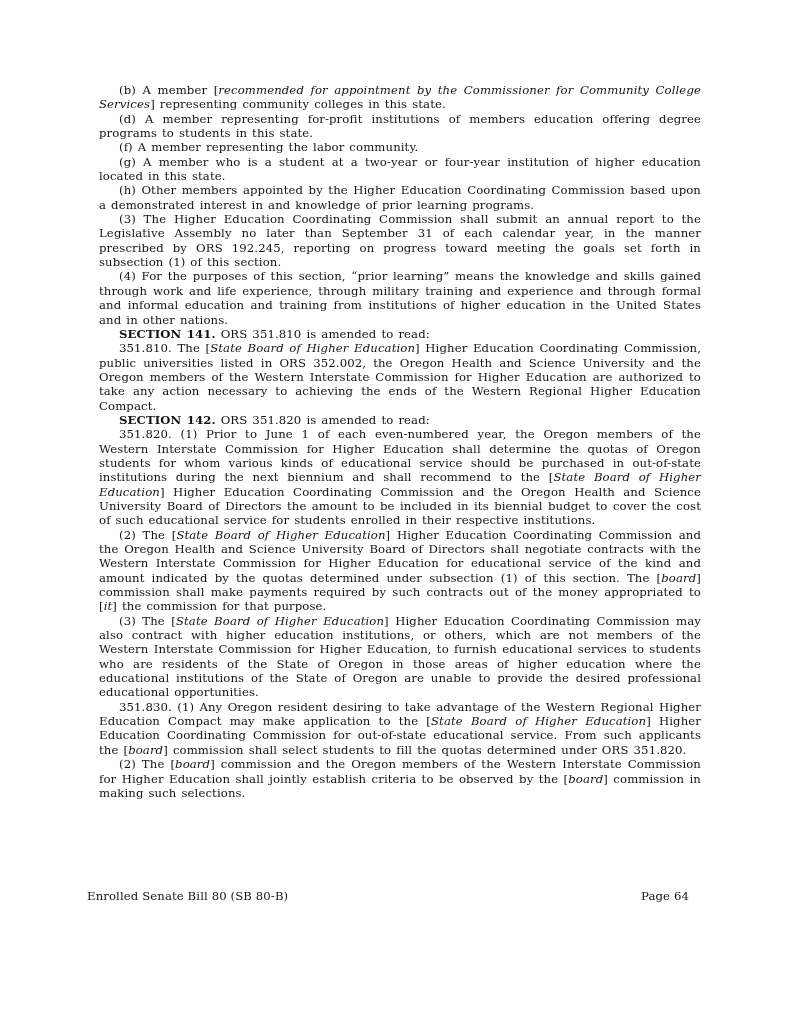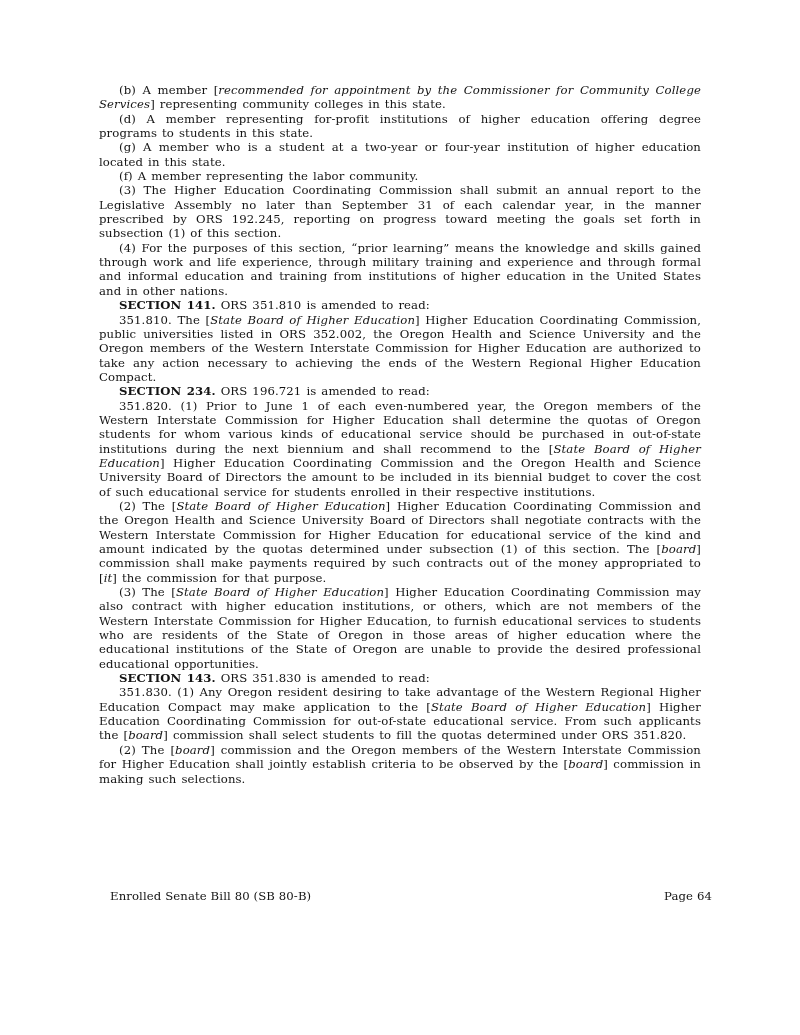--- a/index.html
+++ b/index.html
@@ -28,46 +28,46 @@
       line-height: 14.35px;
       letter-spacing: 0.1px;
       word-spacing: 1.2px;
     }
     .run-n { font-style: normal; font-weight: normal; }
     .run-i { font-style: italic; }
     .run-b { font-weight: normal; }
     .run-bu { font-weight: bold; }
     .footer {
       position: absolute;
-      left: 110px; top: 889px;
+      left: 87px; top: 889px;
       width: 602px;
       display: flex;
       justify-content: space-between;
       font-size: 11.7px;
       letter-spacing: 0.1px;
     }
   </style>
 </head>
 <body>
 
 <div class="page">
   <div class="body-col">
       <p class="para"><span class="run-n">(b) A member [</span><span class="run-i">recommended for appointment by the Commissioner for Community College Services</span><span class="run-n">] representing community colleges in this state.</span></p>
-      <p class="para"><span class="run-n">(d) A member representing for-profit institutions of higher education offering degree programs to students in this state.</span></p>
+      <p class="para"><span class="run-n">(d) A member representing for-profit institutions of members education offering degree programs to students in this state.</span></p>
+      <p class="para"><span class="run-n">(f) A member representing the labor community.</span></p>
       <p class="para"><span class="run-n">(g) A member who is a student at a two-year or four-year institution of higher education located in this state.</span></p>
-      <p class="para"><span class="run-n">(f) A member representing the labor community.</span></p>
+      <p class="para"><span class="run-n">(h) Other members appointed by the Higher Education Coordinating Commission based upon a demonstrated interest in and knowledge of prior learning programs.</span></p>
       <p class="para"><span class="run-n">(3) The Higher Education Coordinating Commission shall submit an annual report to the Legislative Assembly no later than September 31 of each calendar year, in the manner prescribed by ORS 192.245, reporting on progress toward meeting the goals set forth in subsection (1) of this section.</span></p>
       <p class="para"><span class="run-n">(4) For the purposes of this section, “prior learning” means the knowledge and skills gained through work and life experience, through military training and experience and through formal and informal education and training from institutions of higher education in the United States and in other nations.</span></p>
       <p class="para"><span class="run-bu">SECTION 141.</span><span class="run-n"> ORS 351.810 is amended to read:</span></p>
       <p class="para"><span class="run-n">351.810. The [</span><span class="run-i">State Board of Higher Education</span><span class="run-n">] </span><span class="run-b">Higher Education Coordinating Commission, public universities listed in ORS 352.002</span><span class="run-n">, the Oregon Health and Science University and the Oregon members of the Western Interstate Commission for Higher Education are authorized to take any action necessary to achieving the ends of the Western Regional Higher Education Compact.</span></p>
-      <p class="para"><span class="run-bu">SECTION 234.</span><span class="run-n"> ORS 196.721 is amended to read:</span></p>
+      <p class="para"><span class="run-bu">SECTION 142.</span><span class="run-n"> ORS 351.820 is amended to read:</span></p>
       <p class="para"><span class="run-n">351.820. (1) Prior to June 1 of each even-numbered year</span><span class="run-b">,</span><span class="run-n"> the Oregon members of the Western Interstate Commission for Higher Education shall determine the quotas of Oregon students for whom various kinds of educational service should be purchased in out-of-state institutions during the next biennium and shall recommend to the [</span><span class="run-i">State Board of Higher Education</span><span class="run-n">] </span><span class="run-b">Higher Education Coordinating Commission</span><span class="run-n"> and the Oregon Health and Science University Board of Directors the amount to be included in its biennial budget to cover the cost of such educational service for students enrolled in their respective institutions.</span></p>
       <p class="para"><span class="run-n">(2) The [</span><span class="run-i">State Board of Higher Education</span><span class="run-n">] </span><span class="run-b">Higher Education Coordinating Commission</span><span class="run-n"> and the Oregon Health and Science University Board of Directors shall negotiate contracts with the Western Interstate Commission for Higher Education for educational service of the kind and amount indicated by the quotas determined under subsection (1) of this section. The [</span><span class="run-i">board</span><span class="run-n">] </span><span class="run-b">commission</span><span class="run-n"> shall make payments required by such contracts out of the money appropriated to [</span><span class="run-i">it</span><span class="run-n">] </span><span class="run-b">the commission</span><span class="run-n"> for that purpose.</span></p>
       <p class="para"><span class="run-n">(3) The [</span><span class="run-i">State Board of Higher Education</span><span class="run-n">] </span><span class="run-b">Higher Education Coordinating Commission</span><span class="run-n"> may also contract with higher education institutions, or others, which are not members of the Western Interstate Commission for Higher Education, to furnish educational services to students who are residents of the State of Oregon in those areas of higher education where the educational institutions of the State of Oregon are unable to provide the desired professional educational opportunities.</span></p>
-      <p class="para"><span class="run-bu">SECTION 143.</span><span class="run-n"> ORS 351.830 is amended to read:</span></p>
       <p class="para"><span class="run-n">351.830. (1) Any Oregon resident desiring to take advantage of the Western Regional Higher Education Compact may make application to the [</span><span class="run-i">State Board of Higher Education</span><span class="run-n">] </span><span class="run-b">Higher Education Coordinating Commission</span><span class="run-n"> for out-of-state educational service. From such applicants the [</span><span class="run-i">board</span><span class="run-n">] </span><span class="run-b">commission</span><span class="run-n"> shall select students to fill the quotas determined under ORS 351.820.</span></p>
       <p class="para"><span class="run-n">(2) The [</span><span class="run-i">board</span><span class="run-n">] </span><span class="run-b">commission</span><span class="run-n"> and the Oregon members of the Western Interstate Commission for Higher Education shall jointly establish criteria to be observed by the [</span><span class="run-i">board</span><span class="run-n">] </span><span class="run-b">commission</span><span class="run-n"> in making such selections.</span></p>
     </div>
   <div class="footer">
     <span>Enrolled Senate Bill 80 (SB 80-B)</span>
     <span>Page 64</span>
   </div>
 </div>
 
 </body></html>

